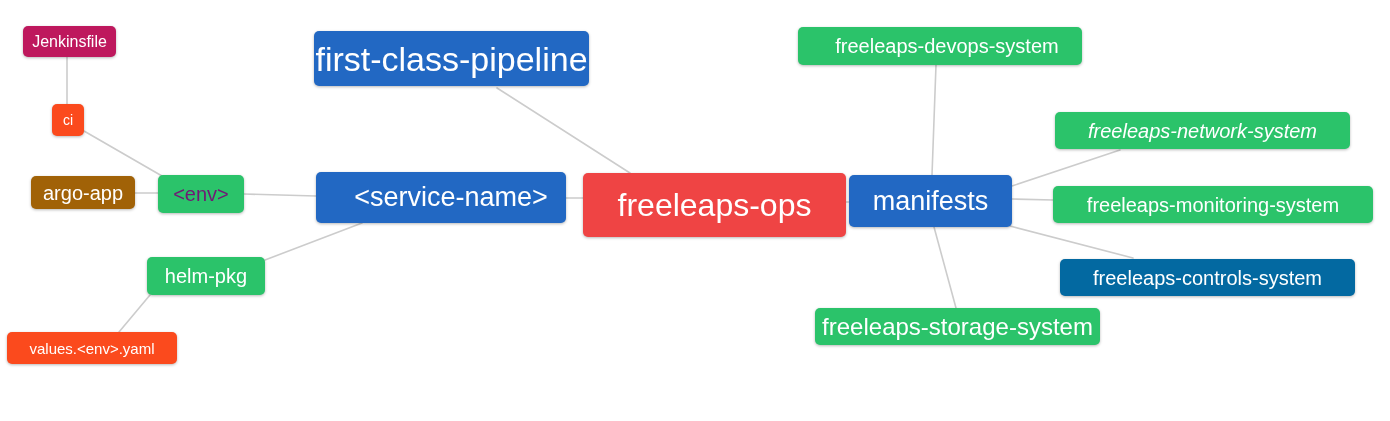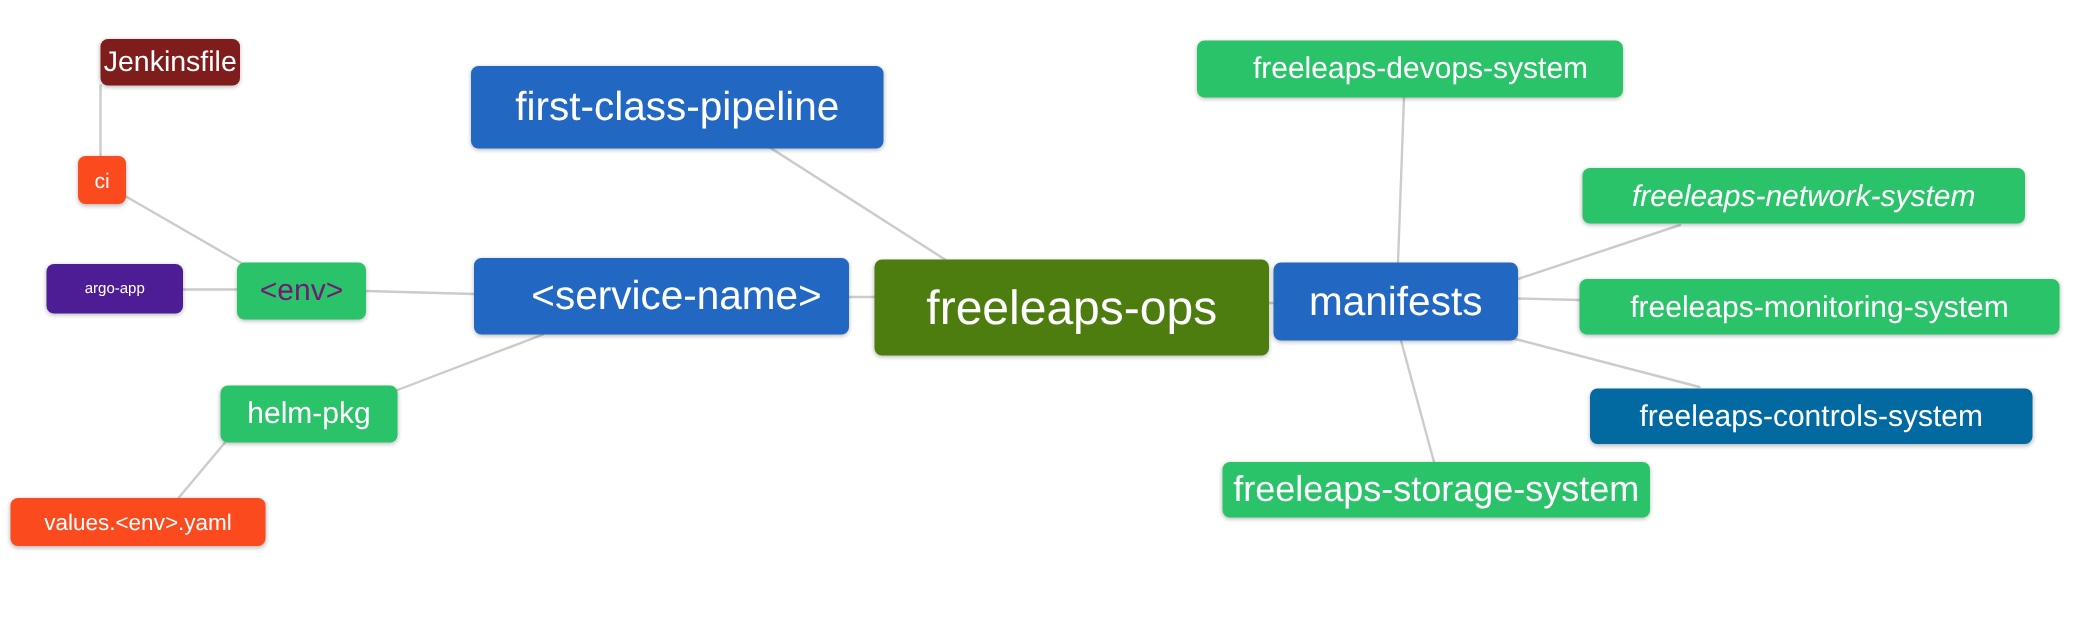--- a/index.html
+++ b/index.html
@@ -50,29 +50,29 @@
       <line x1="497" y1="88" x2="630" y2="173" stroke="#cccccc" stroke-width="1.6" stroke-linecap="round"></line>
       <line x1="566" y1="198" x2="583" y2="198" stroke="#cccccc" stroke-width="1.6" stroke-linecap="round"></line>
       <line x1="846" y1="202" x2="849" y2="202" stroke="#cccccc" stroke-width="1.6" stroke-linecap="round"></line>
       <line x1="932" y1="175" x2="936" y2="65" stroke="#cccccc" stroke-width="1.6" stroke-linecap="round"></line>
       <line x1="1012" y1="186" x2="1120" y2="150" stroke="#cccccc" stroke-width="1.6" stroke-linecap="round"></line>
       <line x1="1012" y1="199" x2="1053" y2="200" stroke="#cccccc" stroke-width="1.6" stroke-linecap="round"></line>
       <line x1="1010" y1="226" x2="1133" y2="258" stroke="#cccccc" stroke-width="1.6" stroke-linecap="round"></line>
       <line x1="934" y1="227" x2="956" y2="308" stroke="#cccccc" stroke-width="1.6" stroke-linecap="round"></line>
     </svg>
   <div id="node-layer">
-      <div class="node" style="left: 23px; top: 26px; width: 93px; height: 31px; font-size: 19px; background: #7f1d1d; color: rgb(255, 255, 255); margin-left: 44px;">Jenkinsfile</div>
+      <div class="node" style="left: 23px; top: 26px; width: 93px; height: 31px; font-size: 16px; background: #be185d; color: rgb(255, 255, 255);">Jenkinsfile</div>
       <div class="node" style="left: 52px; top: 104px; width: 32px; height: 32px; font-size: 14px; background: rgb(251, 74, 29); color: rgb(255, 255, 255);">ci</div>
-      <div class="node" style="left: 31px; top: 176px; width: 91px; height: 33px; font-size: 10px; background: #4c1d95; color: rgb(255, 255, 255);">argo-app</div>
+      <div class="node" style="left: 31px; top: 176px; width: 104px; height: 33px; font-size: 20px; background: #a16207; color: rgb(255, 255, 255);">argo-app</div>
       <div class="node" style="left: 158px; top: 175px; width: 86px; height: 38px; font-size: 20px; background: rgb(43, 195, 106); color: #701a75;">&lt;env&gt;</div>
       <div class="node" style="left: 147px; top: 257px; width: 118px; height: 38px; font-size: 20px; background: rgb(43, 195, 106); color: rgb(255, 255, 255);">helm-pkg</div>
       <div class="node" style="left: 7px; top: 332px; width: 170px; height: 32px; font-size: 15px; background: rgb(251, 74, 29); color: rgb(255, 255, 255);">values.&lt;env&gt;.yaml</div>
-      <div class="node" style="left: 314px; top: 44px; width: 275px; height: 55px; font-size: 27px; background: rgb(34, 104, 195); color: rgb(255, 255, 255);">first-class-pipeline</div>
+      <div class="node" style="left: 314px; top: 31px; width: 275px; height: 55px; font-size: 34px; background: rgb(34, 104, 195); color: rgb(255, 255, 255);">first-class-pipeline</div>
       <div class="node" style="left: 316px; top: 172px; width: 250px; height: 51px; font-size: 27px; background: rgb(34, 104, 195); color: rgb(255, 255, 255); padding-left: 20px;">&lt;service-name&gt;</div>
-      <div class="node" style="left: 583px; top: 173px; width: 263px; height: 64px; font-size: 32px; background: #4d7c0f; color: rgb(255, 255, 255);">freeleaps-ops</div>
+      <div class="node" style="left: 583px; top: 173px; width: 263px; height: 64px; font-size: 32px; background: #ef4444; color: rgb(255, 255, 255);">freeleaps-ops</div>
       <div class="node" style="left: 849px; top: 175px; width: 163px; height: 52px; font-size: 27px; background: rgb(34, 104, 195); color: rgb(255, 255, 255);">manifests</div>
       <div class="node" style="left: 798px; top: 27px; width: 284px; height: 38px; font-size: 20px; background: rgb(43, 195, 106); color: rgb(255, 255, 255); padding-left: 14px;">freeleaps-devops-system</div>
       <div class="node" style="left: 1055px; top: 112px; width: 295px; height: 37px; font-size: 20px; background: rgb(43, 195, 106); color: rgb(255, 255, 255); font-style: italic;">freeleaps-network-system</div>
       <div class="node" style="left: 1053px; top: 186px; width: 320px; height: 37px; font-size: 20px; background: rgb(43, 195, 106); color: rgb(255, 255, 255);">freeleaps-monitoring-system</div>
       <div class="node" style="left: 1060px; top: 259px; width: 295px; height: 37px; font-size: 20px; background: #0369a1; color: rgb(255, 255, 255);">freeleaps-controls-system</div>
       <div class="node" style="left: 815px; top: 308px; width: 285px; height: 37px; font-size: 24px; background: rgb(43, 195, 106); color: rgb(255, 255, 255);">freeleaps-storage-system</div>
     </div>
 </div>
 
 </body></html>

